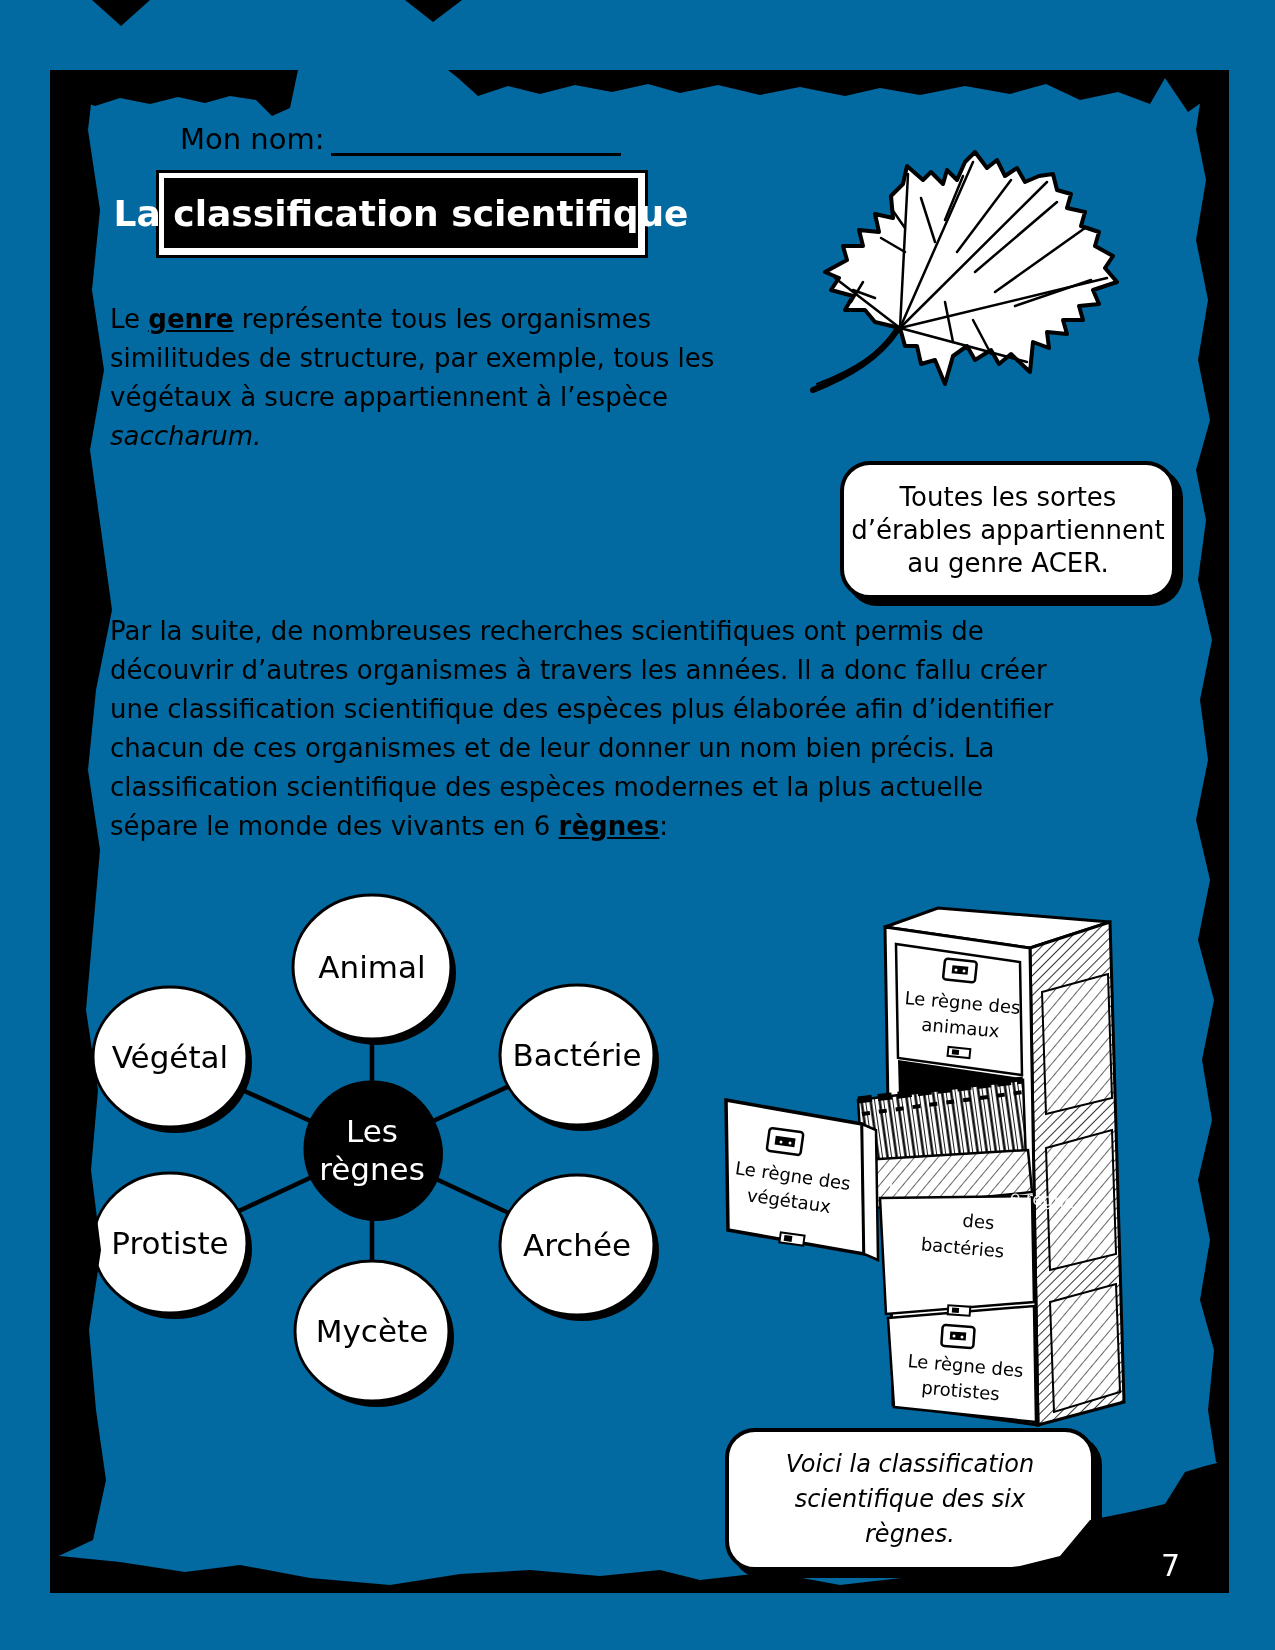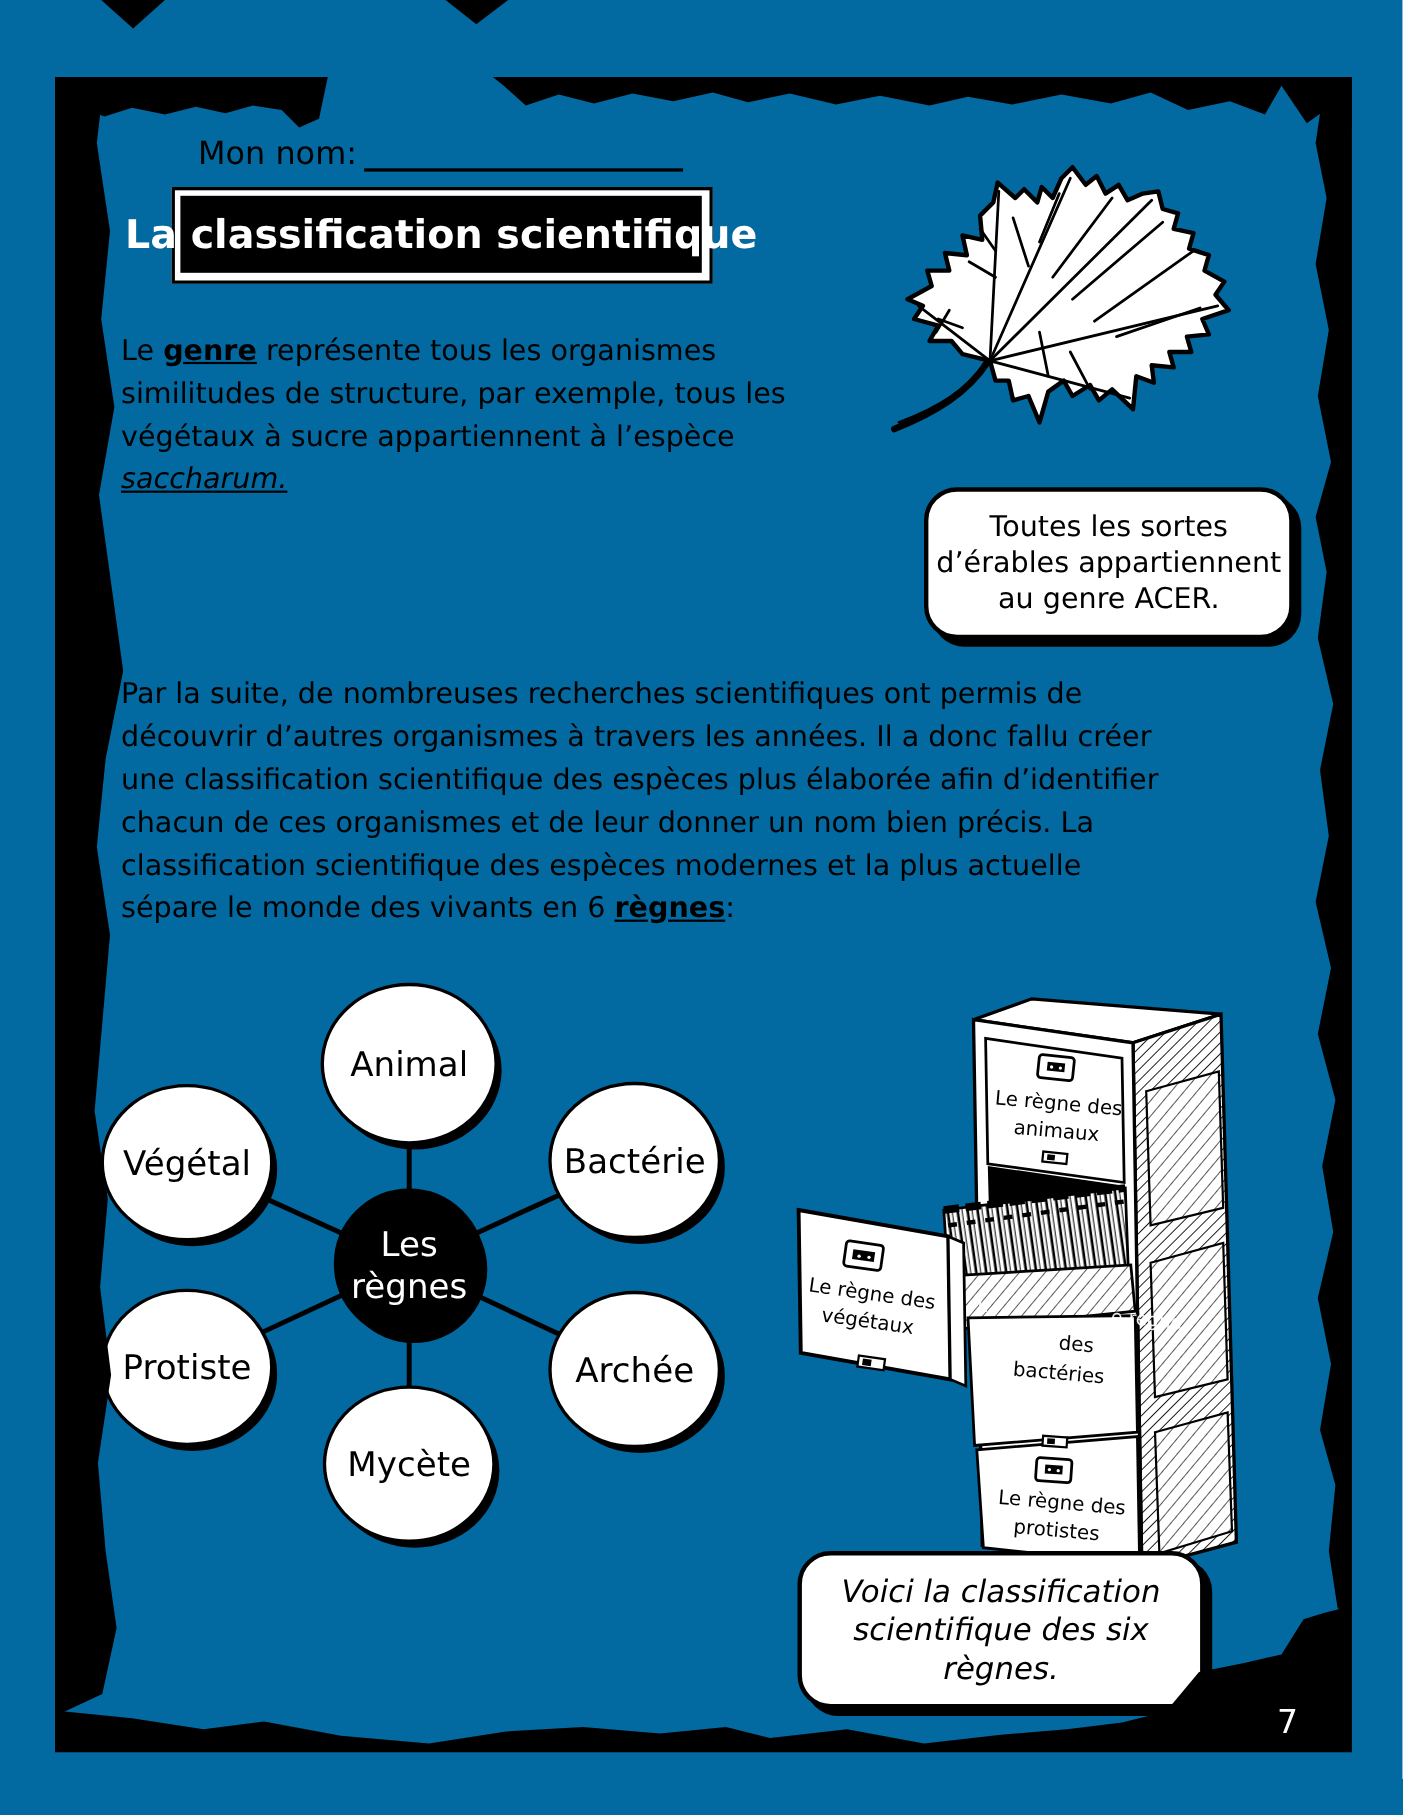--- a/index.html
+++ b/index.html
@@ -20,29 +20,29 @@
     background:#fff; border:3px solid #000; z-index:2; }
   #banner-bar { left:164px; top:178px; width:474px; height:70px;
     background:#000; color:#fff; display:flex; align-items:center; justify-content:center;
     font-size:36px; font-weight:bold; letter-spacing:0; z-index:3; white-space:nowrap; }
 
   
   .para { z-index:2; font-size:26px; line-height:39px; white-space:nowrap; }
   #para-intro { left:110px; top:300px; }
   #para-body  { left:110px; top:612px; }
   .kw { font-weight:bold; text-decoration:underline; }
-  .it { font-style:italic;text-decoration:underline; }
+  .it { font-style:italic; }
 
   
   .callout { background:#fff; border:4px solid #000; border-radius:30px;
     box-shadow:7px 7px 0 #000; z-index:3;
     display:flex; flex-direction:column; align-items:center; justify-content:center;
-    text-align:center; font-size:26px; line-height:33px; }
+    text-align:center; font-size:26px; line-height:33px;margin-top:18px; }
   #callout-acer { left:840px; top:443px; width:328px; height:130px; }
-  #callout-six  { left:725px; top:1410px; width:362px; height:135px; font-style:italic; font-size:28px; line-height:35px;}
+  #callout-six  { left:725px; top:1410px; width:362px; height:135px; font-style:italic; font-size:24px; line-height:35px;}
 
   
   #page-number { right:95px; top:1548px; color:#fff; font-size:30px; z-index:6; }
 
   #torn-border, #leaf, #diagram, #cabinet { position:absolute; }
   #torn-border { left:0; top:0; z-index:5; pointer-events:none; }
   #leaf { left:795px; top:132px; z-index:1; }
   #diagram { left:70px; top:860px; z-index:2; }
   #cabinet { left:680px; top:862px; z-index:2; }
 

